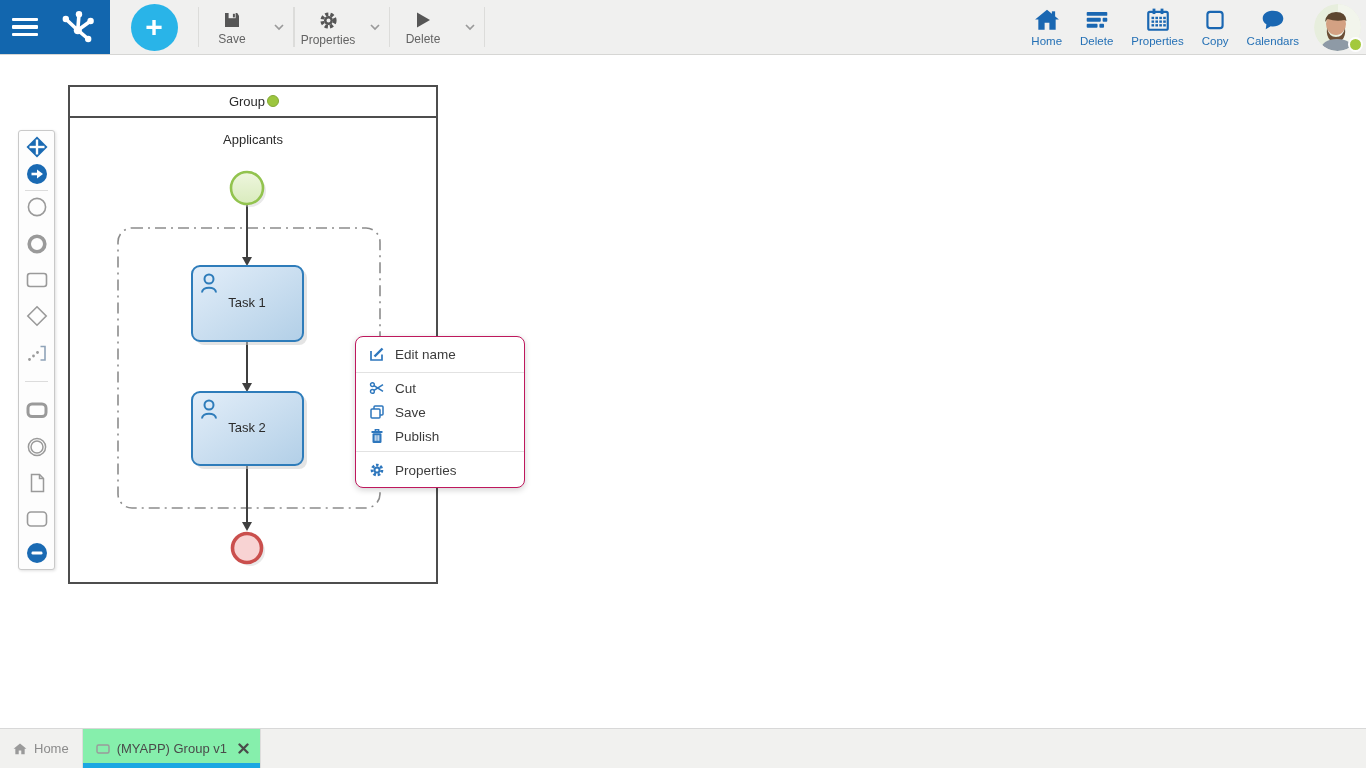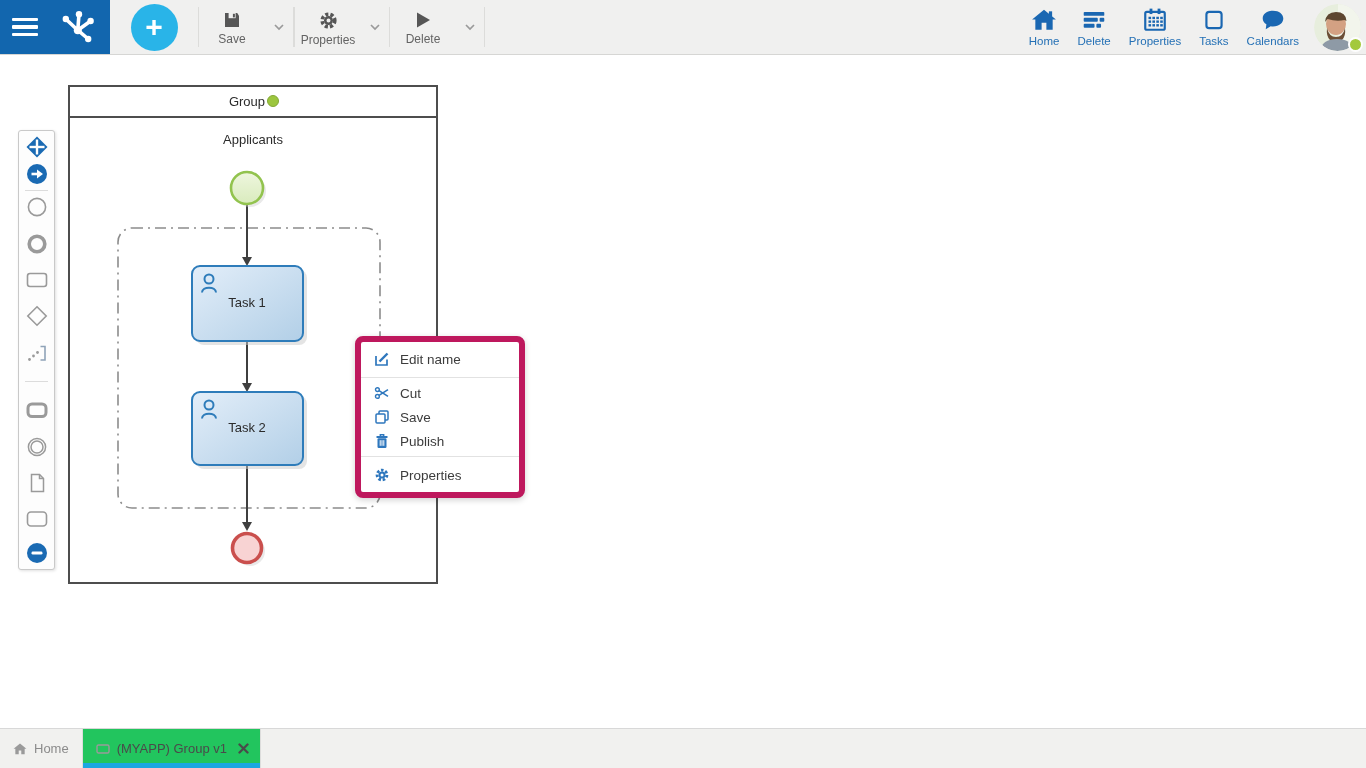--- a/index.html
+++ b/index.html
@@ -41,34 +41,34 @@
              background:#fdfdfd; border:1px solid #c9c9c9; border-radius:3px;
              box-shadow:1px 1px 3px rgba(0,0,0,.12); }
   .pal-item { position:absolute; left:0; width:35px; height:28px; display:flex;
               align-items:center; justify-content:center; cursor:pointer; background:none; border:none; }
   .pal-sep { position:absolute; left:6px; width:23px; height:1px; background:#dcdcdc; }
 
   .dg-text { font-family:"Liberation Sans", sans-serif; font-size:13px; fill:#2b2b2b; }
 
   
   .ctx-menu { position:absolute; left:355px; top:281px; width:170px; background:#fff;
-              border:6px solid #be185d; border-radius:8px;
+              border:1px solid #be185d; border-radius:8px;
               box-shadow:0 2px 6px rgba(0,0,0,.18); padding:2px 0; }
   .ctx-item { display:flex; align-items:center; gap:10px; padding:0 0 0 13px; height:24px;
               font-size:13.5px; color:#3c3c3c; cursor:pointer; }
   .ctx-item.tall { height:30px; }
   .ctx-sep { border-top:1px solid #e2e2e2; margin:3px 0; }
 
   
   .footer { position:absolute; left:0; bottom:0; width:1366px; height:40px;
             background:#f1f1ef; border-top:1px solid #d8d8d8; display:flex; align-items:stretch; }
   .tab { display:flex; align-items:center; gap:7px; padding:0 13px; font-size:13px;
          cursor:pointer; border-right:1px solid #dddddc; }
   .tab.home { color:#8b8b8b; }
-  .tab.active { background:#22c55e; color:#4a4a4a; position:relative; padding-right:11px; }
+  .tab.active { background:#86efac; color:#4a4a4a; position:relative; padding-right:11px; }
   .tab.active .underline { position:absolute; left:0; right:0; bottom:0; height:5px; background:#1aa7e2; }
   .tab .close { margin-left:4px; cursor:pointer; display:flex; align-items:center; }
   svg { display:block; }
 </style>
 </head>
 <body>
 
 <div class="header">
   <div class="brand">
     <div class="hamburger">
@@ -183,21 +183,21 @@
             <rect x="13.2" y="15.8" width="2.4" height="2.2"></rect>
             <rect x="16.8" y="15.8" width="2.4" height="2.2"></rect>
         </g>
       </svg>
       <span class="lbl">Properties</span>
     </button>
     <button class="nav-item">
       <svg width="26" height="26" viewBox="0 0 24 24">
         <rect x="5" y="4.5" width="14" height="15" rx="2.5" fill="none" stroke="#1a67b2" stroke-width="2"></rect>
       </svg>
-      <span class="lbl">Tasks</span>
+      <span class="lbl">Copy</span>
     </button>
     <button class="nav-item">
       <svg width="26" height="26" viewBox="0 0 24 24">
         <path d="M12,3.5 c-5.8,0 -9.5,3.1 -9.5,7 c0,2.3 1.3,4.2 3.4,5.4 L5.3,20.5 l4.6,-2.8 c0.7,0.1 1.4,0.2 2.1,0.2 c5.8,0 9.5,-3.1 9.5,-7.2 s-3.7,-7.2 -9.5,-7.2 z" fill="#1a67b2"></path>
       </svg>
       <span class="lbl">Calendars</span>
     </button>
   </div>
 
   <div class="avatar-wrap">

